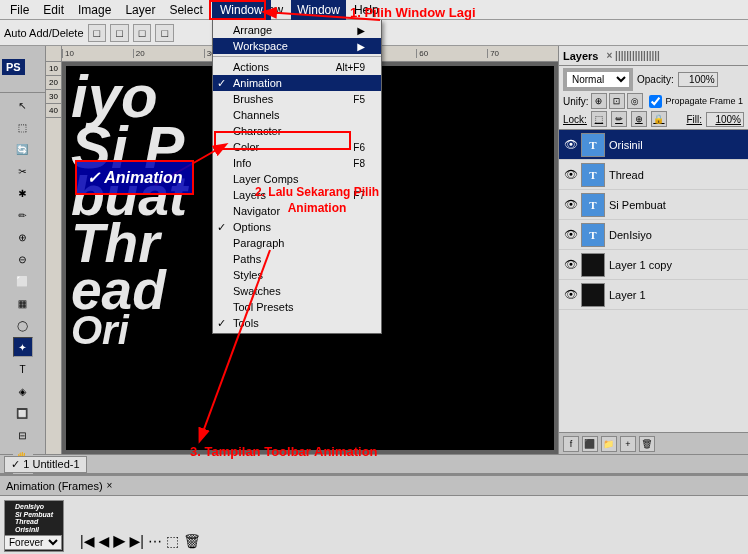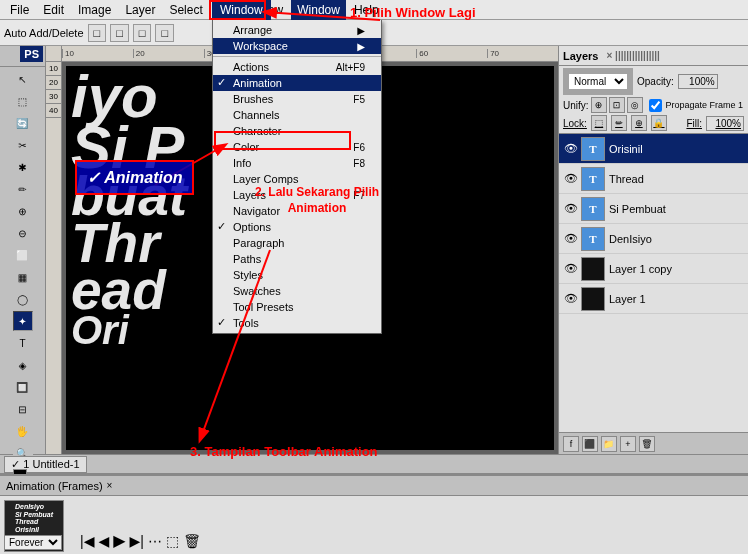--- a/index.html
+++ b/index.html
@@ -121,21 +121,21 @@
     }
     .layers-row {
       display: flex;
       align-items: center;
       gap: 4px;
       margin-bottom: 2px;
       font-size: 10px;
     }
     .layers-select {
       font-size: 10px;
-      border: 6px solid #a3a3a3;
+      border: 4px solid #a3a3a3;
       background: white;
       padding: 1px;
       width: 70px;
     }
     .opacity-label { font-size: 10px; }
     .opacity-input {
       width: 40px;
       font-size: 10px;
       border: 1px solid #888;
       text-align: right;
@@ -269,21 +269,21 @@
       box-shadow: 2px 2px 4px rgba(0,0,0,0.4);
       pointer-events: none;
     }
     .menu-section {
       border-bottom: 1px solid #aaa;
       padding: 2px 0;
     }
     .menu-section:last-child { border-bottom: none; }
     .menu-row {
       display: flex;
-      align-items: flex-end;
+      align-items: center;
       padding: 2px 16px 2px 20px;
       font-size: 11px;
       color: #000;
       cursor: pointer;
       white-space: nowrap;
     }
     .menu-row.highlighted { background: #0a246a; color: white; }
     .menu-row .shortcut {
       margin-left: auto;
       font-size: 10px;
@@ -339,21 +339,21 @@
     <span style="font-size:11px;">Auto Add/Delete</span>
     <button class="options-bar-btn">□</button>
     <button class="options-bar-btn">□</button>
     <button class="options-bar-btn">□</button>
     <button class="options-bar-btn">□</button>
   </div>
 
   <div class="main-content">
 
     <div style="display:flex;flex-direction:column;width:46px;background:#c0c0c0;border-right:1px solid #888;">
-      <div style="background:#c0c0c0;padding:0 2px;display:flex;align-items:center;justify-content:flex-end;border-bottom:1px solid #888;">
+      <div style="background:#c0c0c0;padding:13px 2px;display:flex;align-items:center;justify-content:flex-start;border-bottom:1px solid #888;">
         <div class="ps-badge">PS</div>
       </div>
       <div style="display:flex;flex-direction:column;align-items:center;padding:2px;gap:2px;">
         <div class="tool-icon">↖</div>
         <div class="tool-icon">⬚</div>
         <div class="tool-icon">🔄</div>
         <div class="tool-icon">✂</div>
         <div class="tool-icon">✱</div>
         <div class="tool-icon">✏</div>
         <div class="tool-icon">⊕</div>

